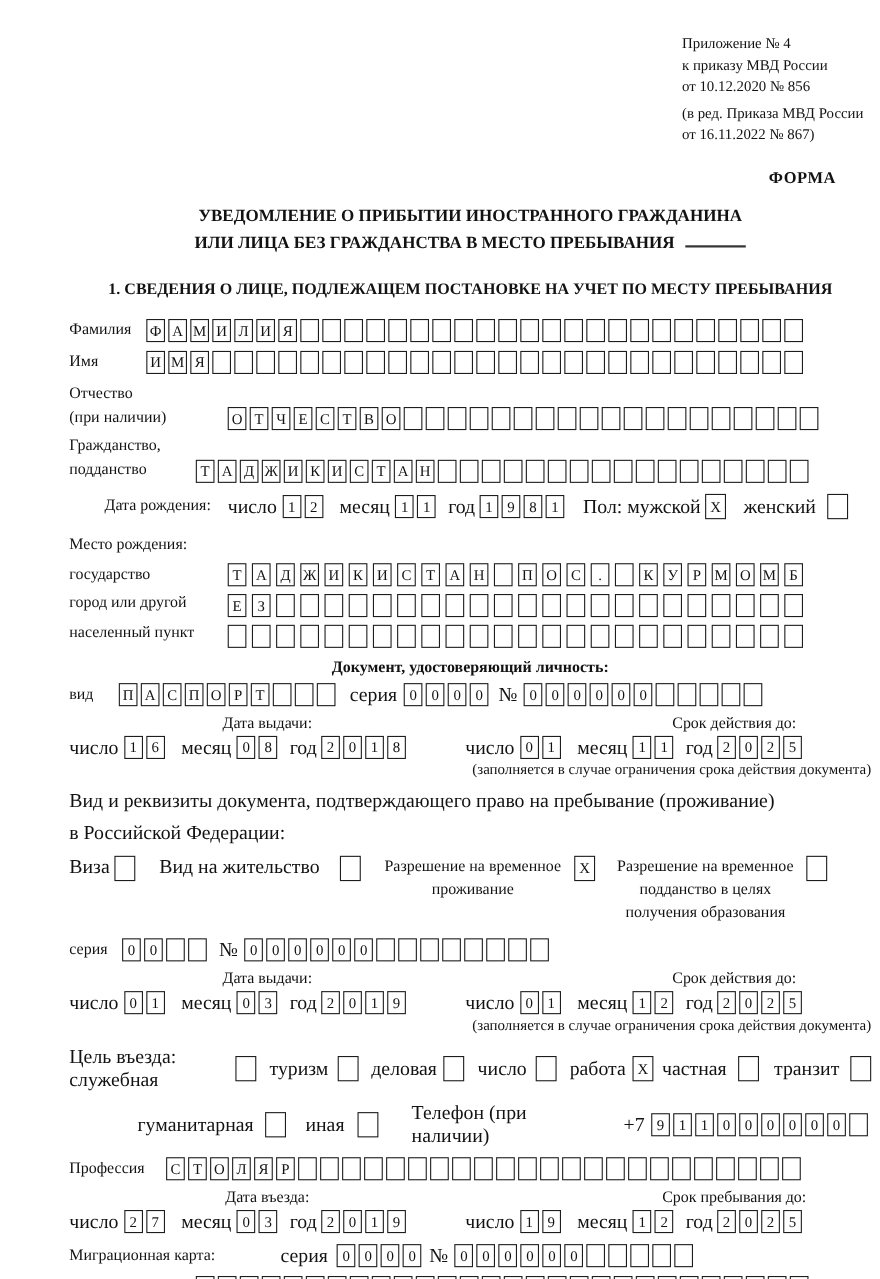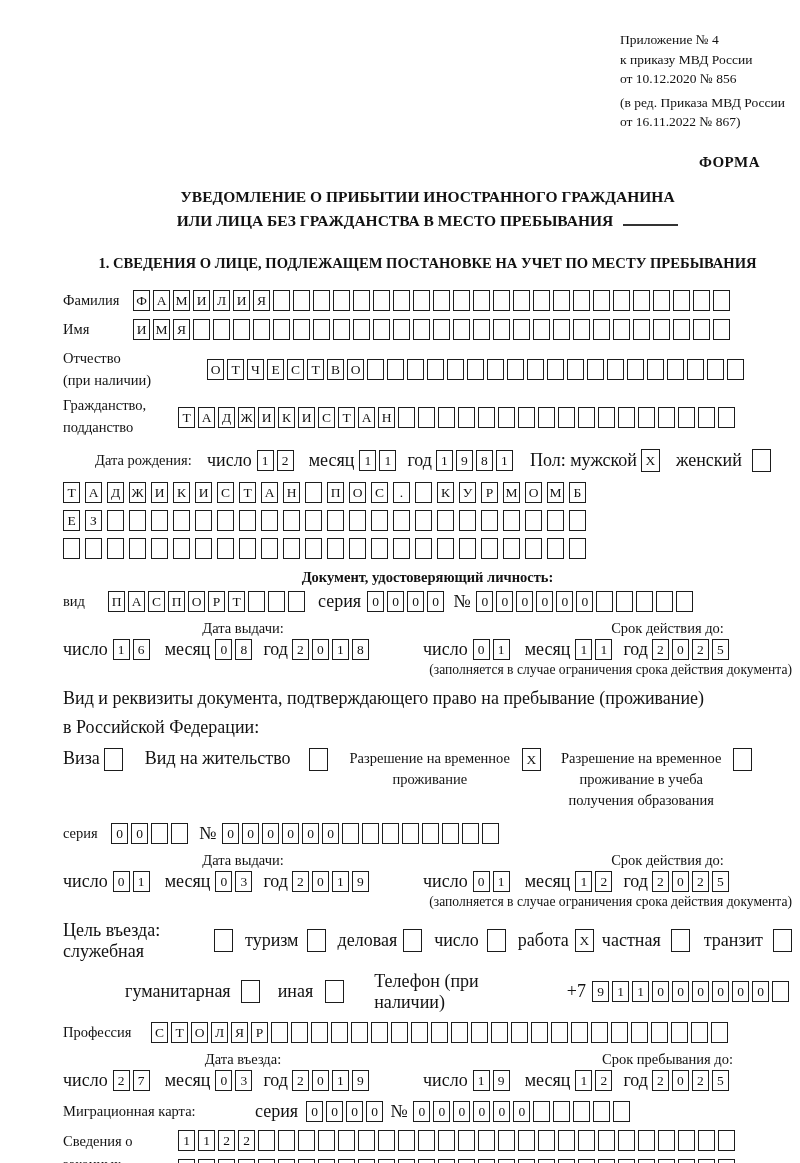--- a/index.html
+++ b/index.html
@@ -9,21 +9,21 @@
 
   
   .cell { display:inline-block; width:15px; height:19px; border:1.5px solid #1d1d1d;
           margin-right:3px; text-align:center; font-size:13.5px; line-height:19px;
           vertical-align:middle; background:#fff; font-family:"Liberation Serif", serif; }
   .cellrow { white-space:nowrap; display:inline-block; vertical-align:middle; }
   .wide .cell { margin-right:5px; }
   .cb .cell { width:17px; height:21px; line-height:21px; margin-right:0; }
 
   .frow { display:flex; align-items:center; margin-top:8px; }
-  .frow.top { align-items:center; }
+  .frow.top { align-items:flex-end; }
   .flabel { font-size:14.5px; flex:none; }
   .lbl { font-size:18px; }
 
   .appendix { margin-left:557px; width:185px; font-size:13.5px; line-height:1.45; }
   .appendix .rev { margin-top:4px; }
   .forma { text-align:right; padding-right:32px; font-weight:bold; font-size:15px;
            margin-top:22px; letter-spacing:0.5px; }
   .title { text-align:center; font-weight:bold; font-size:15.5px; line-height:1.55; margin-top:14px; }
   .blank-line { display:inline-block; width:55px; border-bottom:2px solid #333;
                 margin-left:10px; height:12px; }
@@ -110,20 +110,26 @@
     <span class="cellrow"><span class="cell">1</span><span class="cell">1</span></span>
     <span class="lbl" style="margin-left:8px;margin-right:4px;">год</span>
     <span class="cellrow"><span class="cell">1</span><span class="cell">9</span><span class="cell">8</span><span class="cell">1</span></span>
     <span class="lbl" style="margin-left:14px;margin-right:4px;">Пол: мужской</span>
     <span class="cellrow cb"><span class="cell">X</span></span>
     <span class="lbl" style="margin-left:16px;margin-right:10px;">женский</span>
     <span class="cellrow cb"><span class="cell"></span></span>
   </div>
 
   <div class="frow top" style="margin-top:10px;">
+    <span class="flabel" style="width:144px;line-height:1.85;">
+      <span style="display:block;">Место рождения:</span>
+      <span style="display:block;">государство</span>
+      <span style="display:block;">город или другой</span>
+      <span style="display:block;">населенный пункт</span>
+    </span>
     <span style="display:inline-block;">
       <span class="cellrow wide" style="display:block;margin-bottom:7px;"><span class="cell">Т</span><span class="cell">А</span><span class="cell">Д</span><span class="cell">Ж</span><span class="cell">И</span><span class="cell">К</span><span class="cell">И</span><span class="cell">С</span><span class="cell">Т</span><span class="cell">А</span><span class="cell">Н</span><span class="cell"></span><span class="cell">П</span><span class="cell">О</span><span class="cell">С</span><span class="cell">.</span><span class="cell"></span><span class="cell">К</span><span class="cell">У</span><span class="cell">Р</span><span class="cell">М</span><span class="cell">О</span><span class="cell">М</span><span class="cell">Б</span></span>
       <span class="cellrow wide" style="display:block;margin-bottom:7px;"><span class="cell">Е</span><span class="cell">З</span><span class="cell"></span><span class="cell"></span><span class="cell"></span><span class="cell"></span><span class="cell"></span><span class="cell"></span><span class="cell"></span><span class="cell"></span><span class="cell"></span><span class="cell"></span><span class="cell"></span><span class="cell"></span><span class="cell"></span><span class="cell"></span><span class="cell"></span><span class="cell"></span><span class="cell"></span><span class="cell"></span><span class="cell"></span><span class="cell"></span><span class="cell"></span><span class="cell"></span></span>
       <span class="cellrow wide" style="display:block;"><span class="cell"></span><span class="cell"></span><span class="cell"></span><span class="cell"></span><span class="cell"></span><span class="cell"></span><span class="cell"></span><span class="cell"></span><span class="cell"></span><span class="cell"></span><span class="cell"></span><span class="cell"></span><span class="cell"></span><span class="cell"></span><span class="cell"></span><span class="cell"></span><span class="cell"></span><span class="cell"></span><span class="cell"></span><span class="cell"></span><span class="cell"></span><span class="cell"></span><span class="cell"></span><span class="cell"></span></span>
     </span>
   </div>
 
   <div class="doc-head">Документ, удостоверяющий личность:</div>
 
   <div class="frow" style="margin-top:5px;">
@@ -167,21 +173,21 @@
     <span class="cellrow cb"><span class="cell"></span></span>
     <span class="lbl" style="margin-left:22px;margin-right:18px;">Вид на жительство</span>
     <span class="cellrow cb"><span class="cell"></span></span>
     <span class="cbx-multiline" style="margin-left:22px;margin-right:12px;">
       <span style="display:block;">Разрешение на временное</span>
       <span style="display:block;">проживание</span>
     </span>
     <span class="cellrow cb"><span class="cell">X</span></span>
     <span class="cbx-multiline" style="margin-left:20px;margin-right:12px;">
       <span style="display:block;">Разрешение на временное</span>
-      <span style="display:block;">проживание в учеба</span>
+      <span style="display:block;">подданство в целях</span>
       <span style="display:block;">получения образования</span>
     </span>
     <span class="cellrow cb"><span class="cell"></span></span>
   </div>
 
   <div class="frow" style="margin-top:12px;">
     <span class="flabel" style="width:48px;">серия</span>
     <span class="cellrow"><span class="cell">0</span><span class="cell">0</span><span class="cell"></span><span class="cell"></span></span>
     <span class="lbl" style="margin-left:8px;margin-right:6px;">№</span>
     <span class="cellrow"><span class="cell">0</span><span class="cell">0</span><span class="cell">0</span><span class="cell">0</span><span class="cell">0</span><span class="cell">0</span><span class="cell"></span><span class="cell"></span><span class="cell"></span><span class="cell"></span><span class="cell"></span><span class="cell"></span><span class="cell"></span><span class="cell"></span></span>

